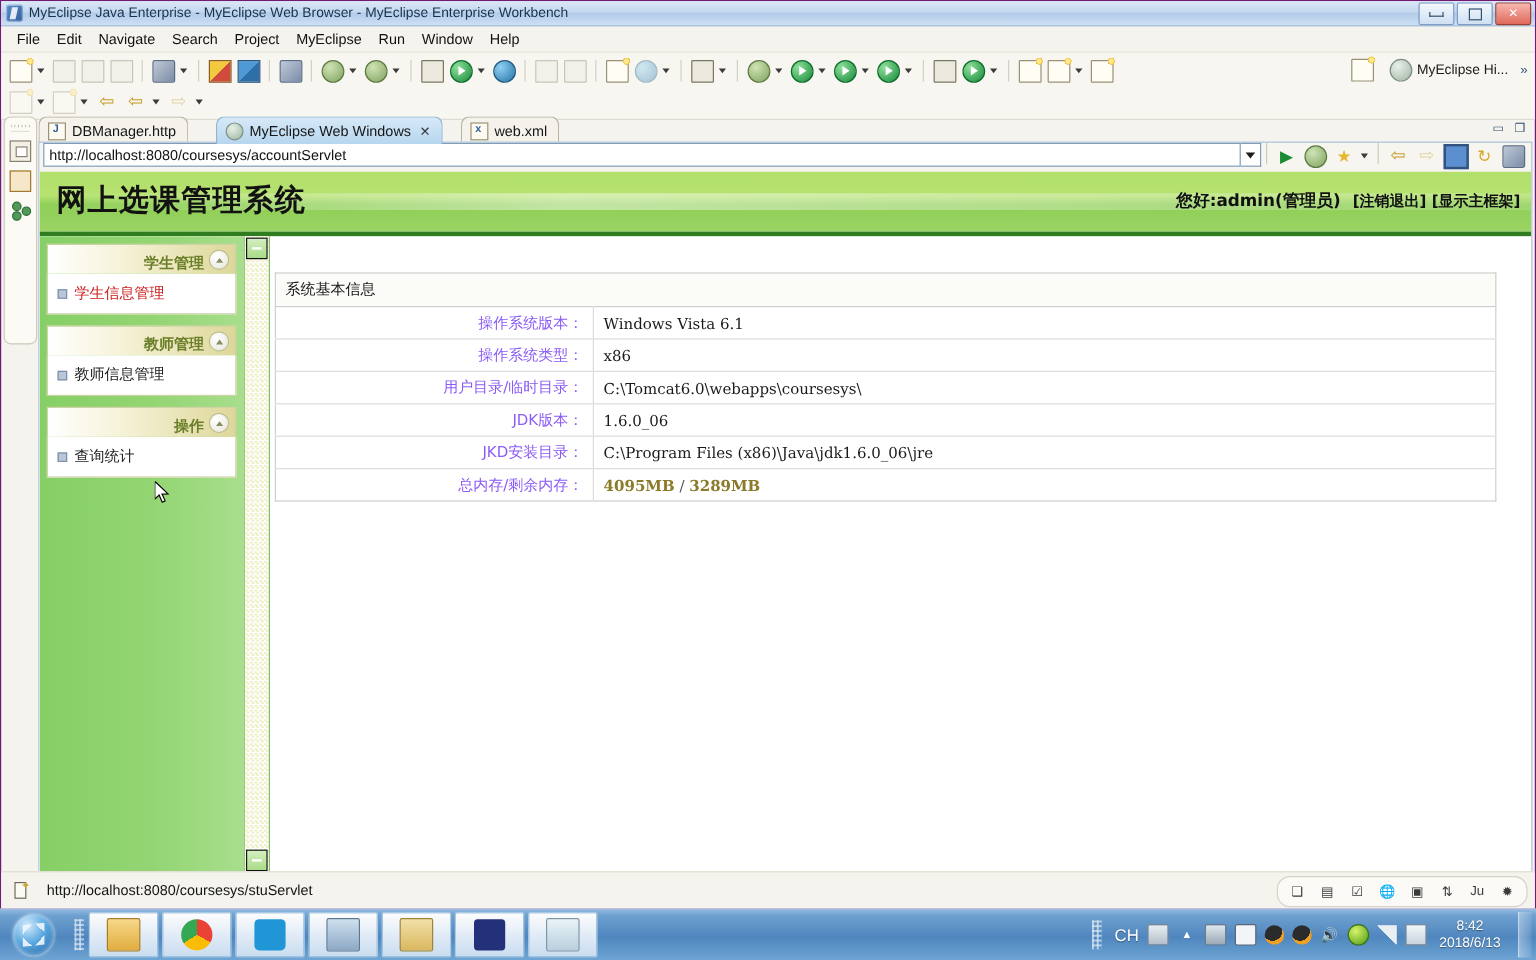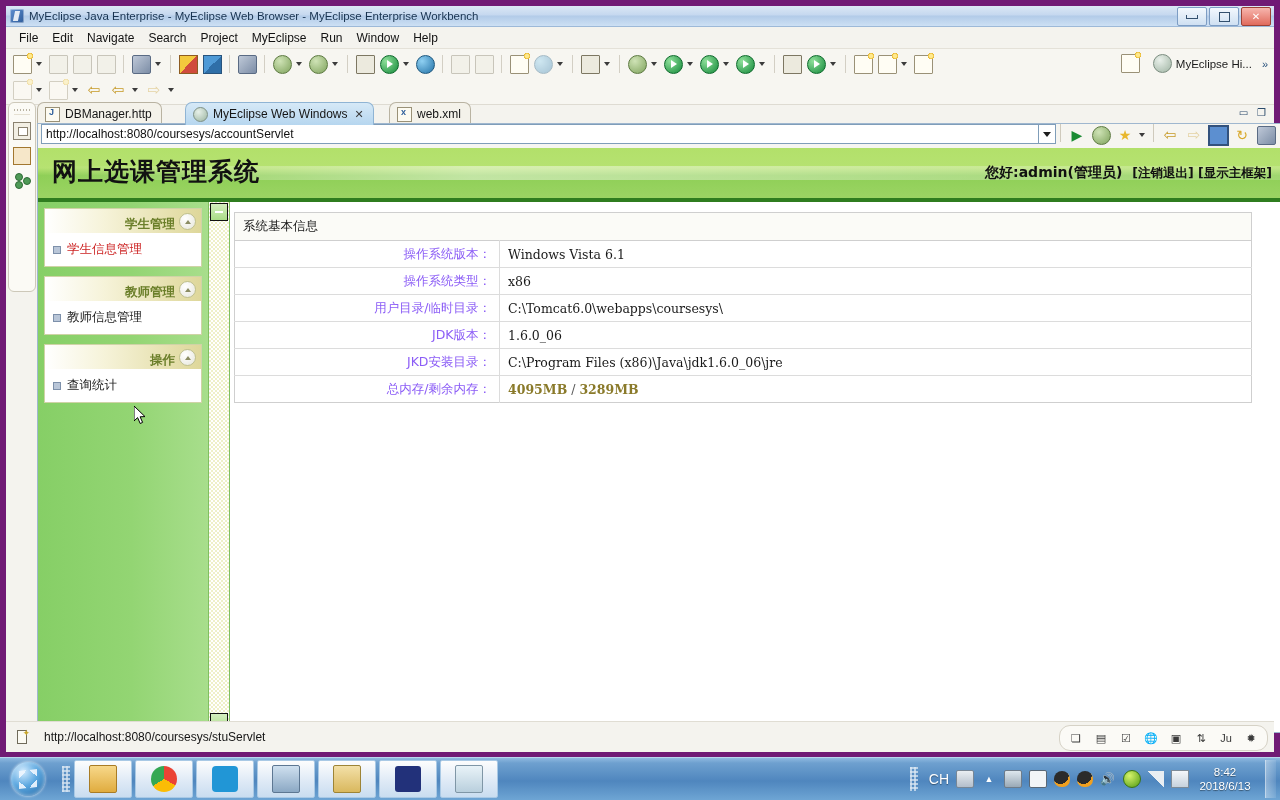--- a/index.html
+++ b/index.html
@@ -8,21 +8,21 @@
     font-family:"Liberation Sans","DejaVu Sans",sans-serif;
     font-size:12px;
     background:#6ba3d6;
   }
   .app{position:relative;width:1280px;height:800px;}
 
   
   .win{
     position:absolute;left:0;top:0;width:1280px;height:758px;
     background:#f4f3ee;
-    border:6px solid #701a75;
+    border:1px solid #701a75;
     box-sizing:border-box;
   }
   .titlebar{
     height:20px;
     background:linear-gradient(to bottom,#dbe7f5 0%,#c5d8ef 45%,#b2cbe8 50%,#cde0f4 100%);
     border-bottom:1px solid #9db9d8;
     display:flex;align-items:center;
     position:relative;
   }
   .title-icon{
@@ -246,21 +246,21 @@
   .wp-scroll .sbtn.dn{bottom:1px;}
   .wp-scroll .sbtn i{display:block;width:8px;height:2px;background:#fff;}
 
   .wp-main{position:absolute;left:196px;top:10px;right:10px;bottom:0;}
   .infotable{
     width:1018px;border-collapse:collapse;border:1px solid #cfcfcf;background:#fff;
     table-layout:fixed;
   }
   .infotable caption{
     text-align:left;font-size:12.5px;color:#171717;padding:5px 8px;
-    background:#fbfbf7;border:1px solid #cfcfcf;border-bottom:none;
+    background:#fbfbf7;border:1px solid #cfcfcf;border-bottom:none;margin-top:20px;
   }
   .infotable td{
     border-top:1px solid #dcdcdc;height:26px;padding:0 8px;font-size:12.5px;
     font-family:"DejaVu Serif","Liberation Serif",serif;color:#1a1a1a;
     vertical-align:middle;
   }
   .infotable tr:first-child td{border-top:none;}
   .infotable td.k{
     width:248px;text-align:right;border-right:1px solid #dcdcdc;
     font-family:"DejaVu Sans","Liberation Sans",sans-serif;font-size:12.5px;color:#8b5cf6;

